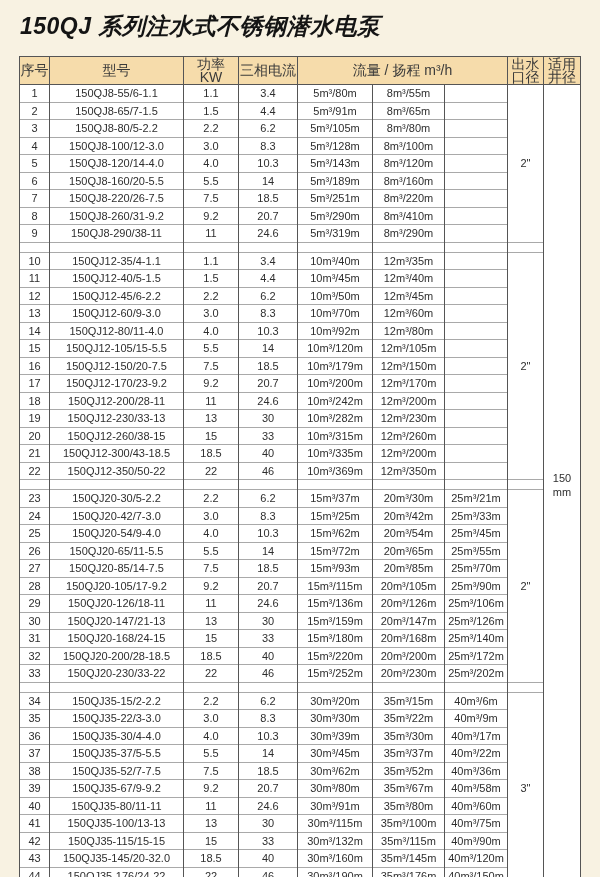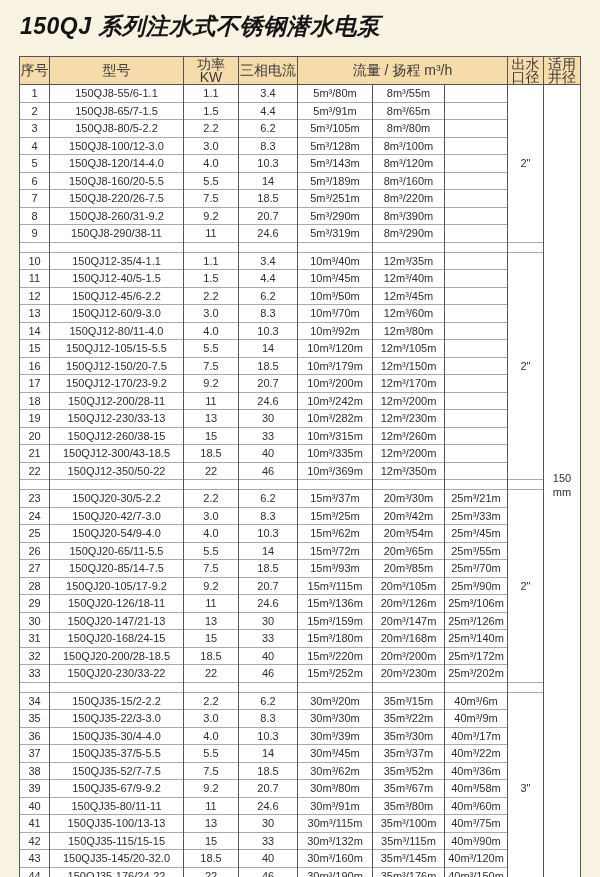--- a/index.html
+++ b/index.html
@@ -135,21 +135,21 @@
           <td>5m³/251m</td>
           <td>8m³/220m</td>
           <td></td>
         </tr>
         <tr>
           <td>8</td>
           <td>150QJ8-260/31-9.2</td>
           <td>9.2</td>
           <td>20.7</td>
           <td>5m³/290m</td>
-          <td>8m³/390m</td>
+          <td>8m³/410m</td>
           <td></td>
         </tr>
         <tr>
           <td>9</td>
           <td>150QJ8-290/38-11</td>
           <td>11</td>
           <td>24.6</td>
           <td>5m³/319m</td>
           <td>8m³/290m</td>
           <td></td>

